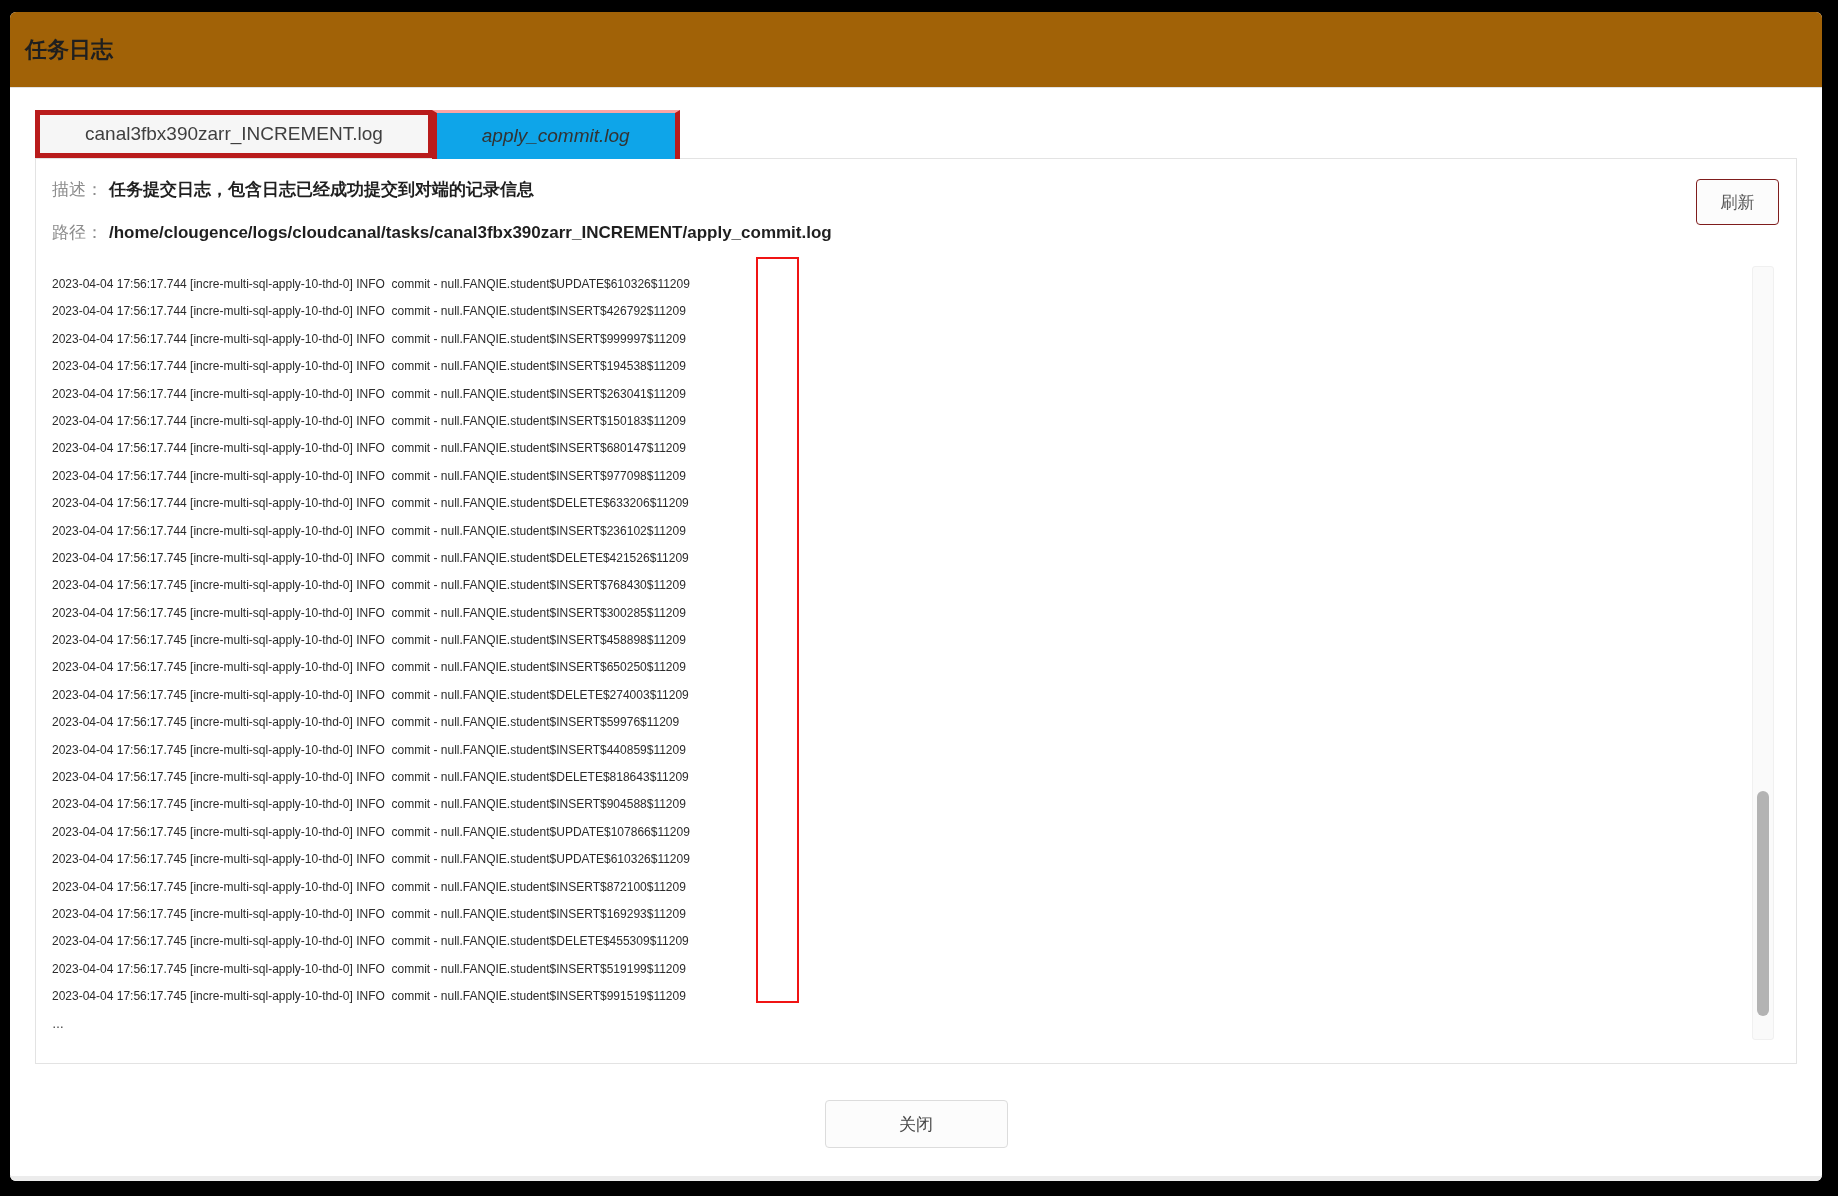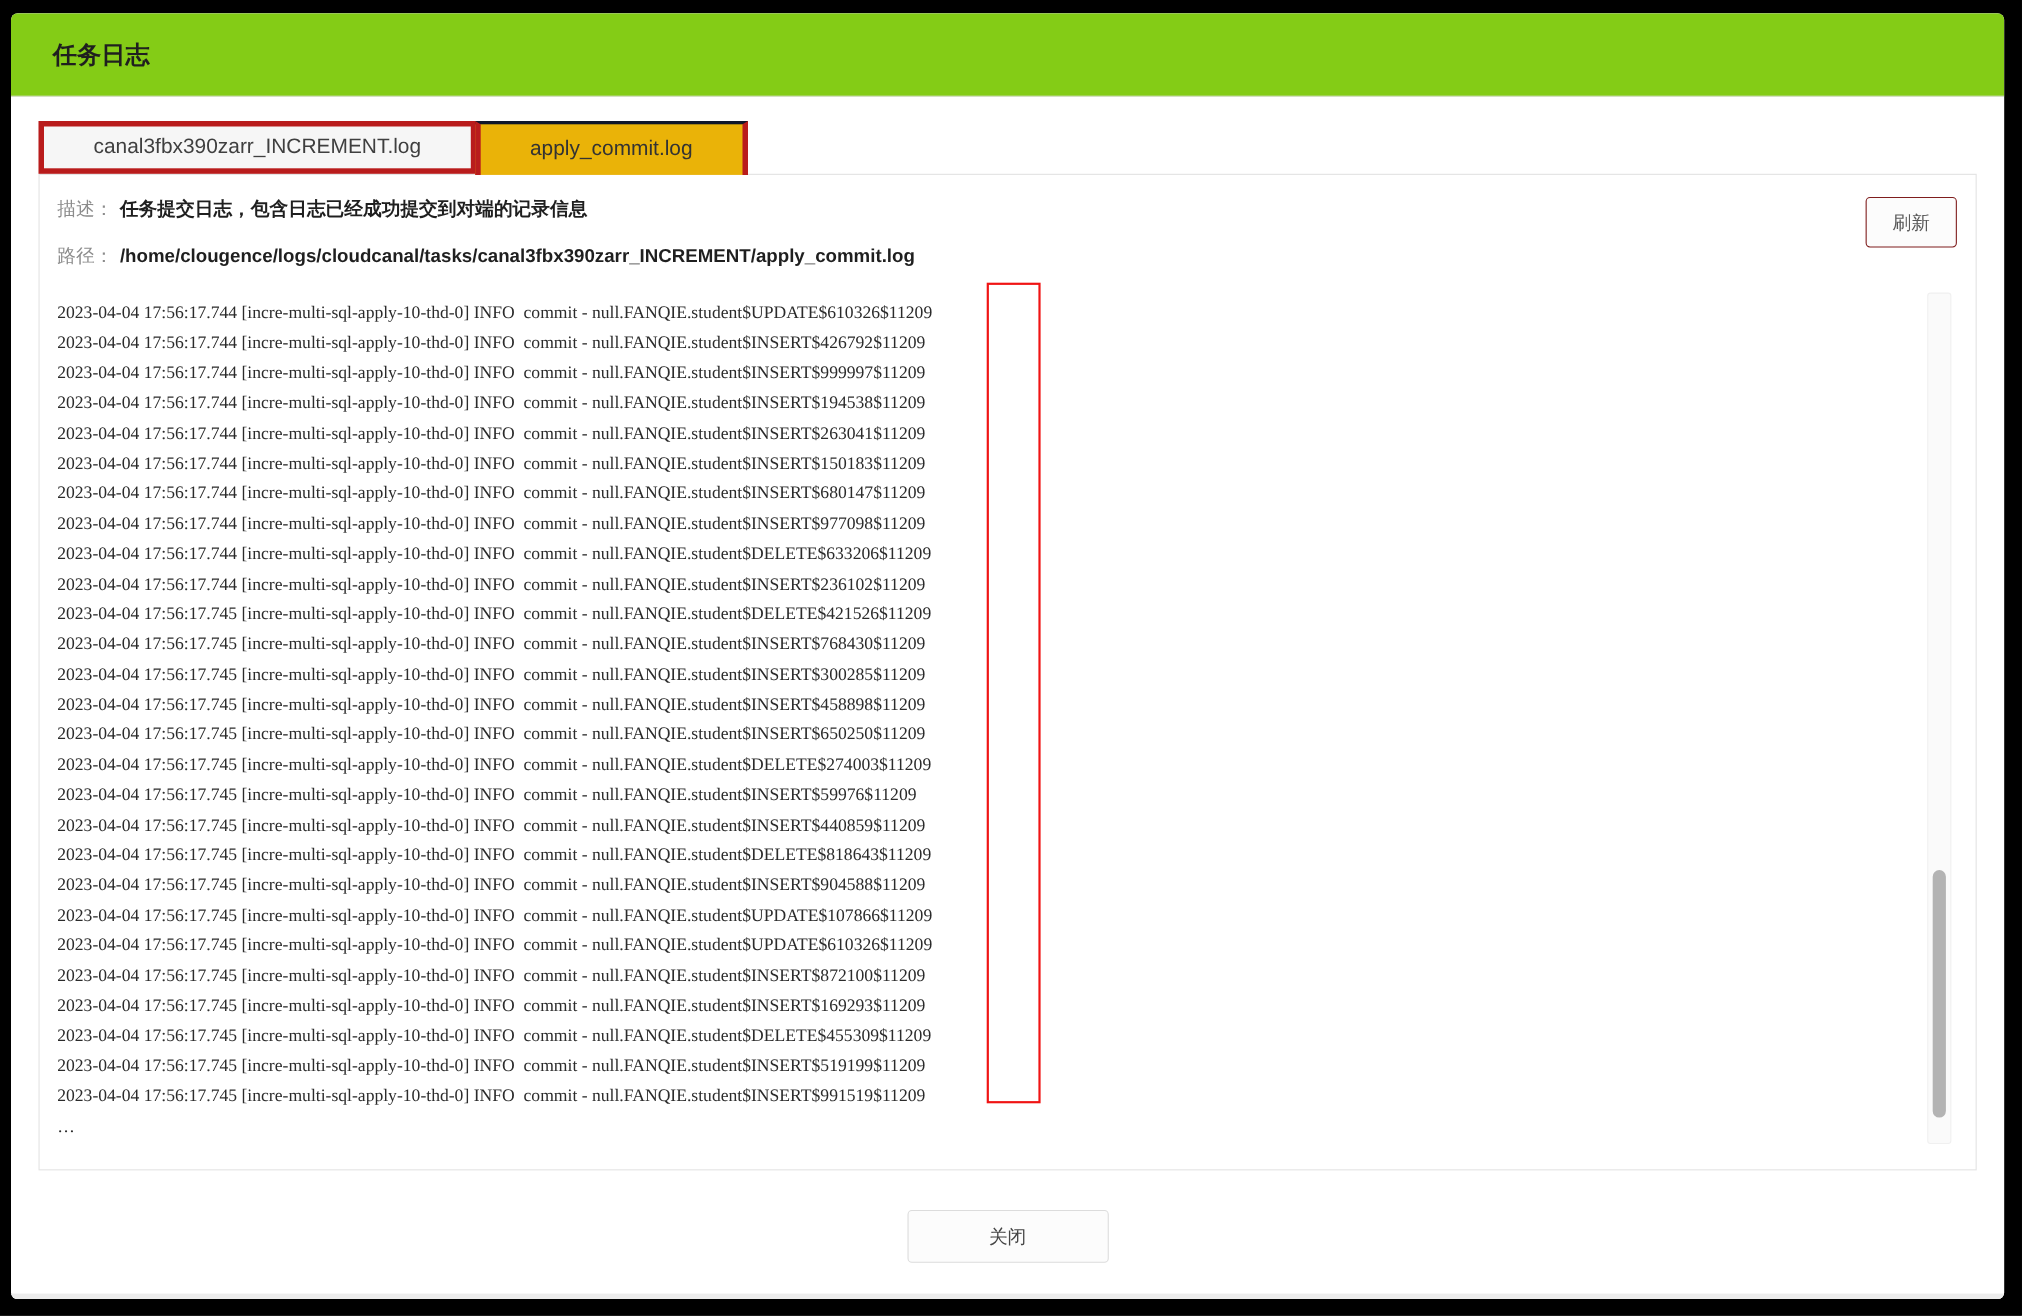--- a/index.html
+++ b/index.html
@@ -6,53 +6,53 @@
   .frame {
     position:relative; width:1838px; height:1196px; background:#000;
     font-family:"Liberation Sans", sans-serif; overflow:hidden;
   }
   .page {
     position:absolute; left:10px; top:12px; width:1812px; height:1169px;
     background:#fff; border-radius:6px; overflow:hidden;
   }
   
   .header {
-    height:76px; background:#84cc16; border-bottom:1px solid #e2e2e2;
-    display:flex; align-items:center; padding-left:38px; box-sizing:border-box;
+    height:76px; background:#a16207; border-bottom:1px solid #e2e2e2;
+    display:flex; align-items:center; padding-left:15px; box-sizing:border-box;
   }
   .title { font-size:22px; font-weight:bold; color:#1f1f1f; }
   
   .content { padding:22px 25px 0 25px; }
   .tabs { display:flex; align-items:flex-start; height:49px; position:relative; z-index:2; }
   .tab {
     box-sizing:border-box; height:48px; display:flex; align-items:center;
     padding:0 45px; font-size:19px; color:#3f3f3f; background:#f6f6f6;
     border:5px solid #b91c1c; margin-right:-1px; cursor:pointer; white-space:nowrap;
   }
   .tab.active {
-    height:49px; background:#eab308; border-top:3px solid #0f172a;
-    border-bottom:none; z-index:3; color:#333;
+    height:49px; background:#0ea5e9; border-top:3px solid #fca5a5;
+    border-bottom:none; z-index:3; color:#333;font-style:italic;
   }
   .panel {
     position:relative; margin-top:-1px; height:906px; box-sizing:border-box;
     border:1px solid #e3e3e3; background:#fff;
   }
   .meta { padding:18px 0 0 16px; }
   .meta-row { margin-bottom:17px; font-size:17px; line-height:26px; }
   .meta-label { color:#8c8c8c; margin-right:6px; }
   .meta-value { color:#1f1f1f; font-weight:bold; }
   .refresh-btn {
     position:absolute; top:20px; right:17px; width:83px; height:46px;
     background:#fcfcfc; border:1px solid #7f1d1d; border-radius:4px;
     font-size:17px; color:#595959; cursor:pointer;
     font-family:"Liberation Sans", sans-serif;
   }
   .log {
     position:absolute; top:112px; left:16px; right:60px;
-    font-family:Liberation Serif, serif; font-size:16px; line-height:27.4px;
+    font-family:Liberation Sans, sans-serif; font-size:12px; line-height:27.4px;
     color:#2b2b2b;
   }
   .log-line { white-space:pre; height:27.4px; }
   .ellipsis { letter-spacing:1px; }
   .red-box {
     position:absolute; top:-14px; left:calc(106ch - 3px);
     width:calc(5ch + 9px); height:746px;
     border:2px solid #f01414; box-sizing:border-box; pointer-events:none;
   }
   .scroll-track {

